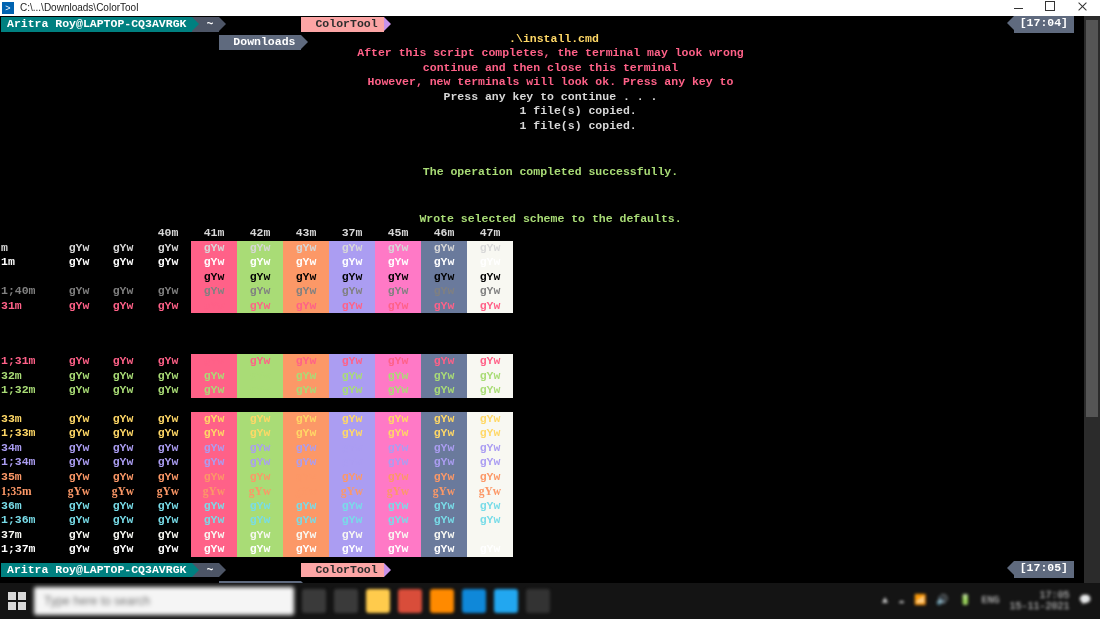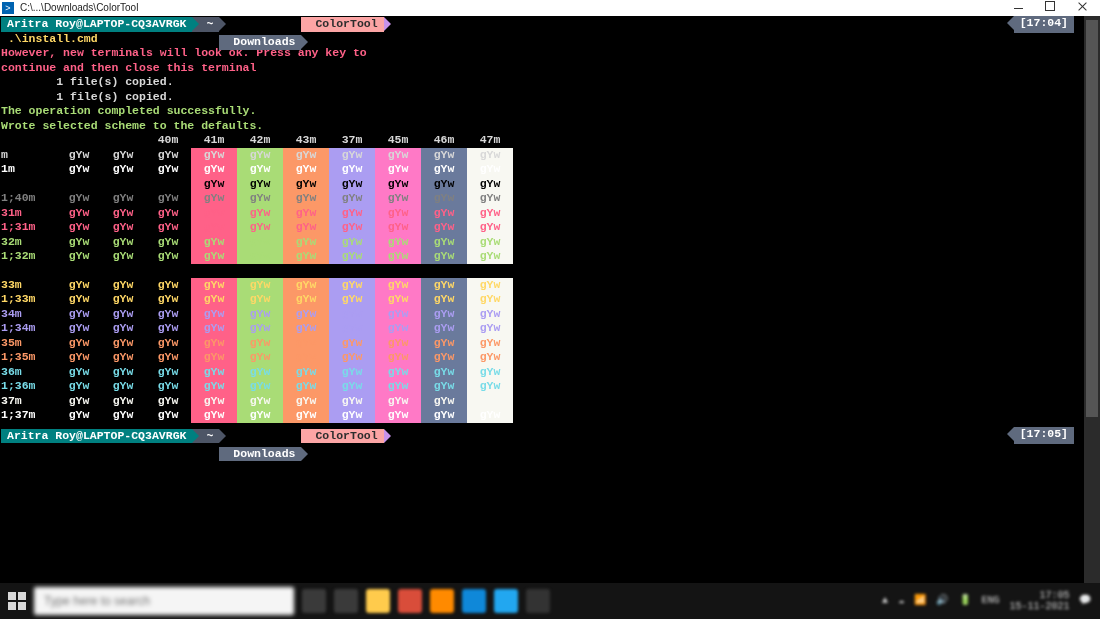--- a/index.html
+++ b/index.html
@@ -116,24 +116,25 @@
     content:"";
     position:absolute; left:-7px; top:0;
     border-top:7.25px solid transparent;
     border-bottom:7.25px solid transparent;
     border-right:7px solid #5f6a7e;
   }
 
   .outline {
     white-space: pre;
     font-weight: bold;
+    text-align: center;
   }
   .cmd   { color:#ffd866; }
   .info  { color:#ff6188; }
-  .ok    { color:#a9dc76; }
+  .ok    { color:#a9dc76;margin-top:32px; }
   .plain { color:#d8d8d8; }
 
   
   .colortbl {
     display: grid;
     grid-template-columns: 56px 44px 44px repeat(8, 46px);
     font-weight: bold;
     text-align: center;
   }
   .colortbl > div {
@@ -144,29 +145,29 @@
   }
   .rowlabel { justify-content: flex-start !important; padding-left:0; }
   .gyw { }
   .hdr { color:#d8d8d8; }
 
   
   .fg-default  { color:#d8d8d8; }
   .fg-black    { color:#000000; }
   .fg-bblack   { color:#808080; }
   .fg-red      { color:#ff6188; }
-  .fg-bred     { color:#ff6188; }
+  .fg-bred     { color:#ff6188;margin-top:41px; }
   .fg-green    { color:#a9dc76; }
   .fg-bgreen   { color:#a9dc76; }
   .fg-yellow   { color:#ffd866;margin-top:14px; }
   .fg-byellow  { color:#ffd866; }
   .fg-blue     { color:#ab9df2; }
   .fg-bblue    { color:#ab9df2; }
   .fg-magenta  { color:#fc9867; }
-  .fg-bmagenta { color:#fc9867; }
+  .fg-bmagenta { color:#fc9867;font-family:Liberation Serif, serif; }
   .fg-cyan     { color:#78dce8; }
   .fg-bcyan    { color:#78dce8; }
   .fg-white    { color:#f8f8f2; }
   .fg-bwhite   { color:#ffffff; }
 
   .bg-none   { background: transparent; }
   .bg-40 { background:#000000; }
   .bg-41 { background:#ff6188; }
   .bg-42 { background:#a9dc76; }
   .bg-43 { background:#fc9867; }
@@ -272,22 +273,24 @@
       </div>
     <div class="seg ct last">
         <span>ColorTool</span>
       </div>
     <div class="time-right">
         <span>[17:04]</span>
       </div>
   </div>
 
   <div class="outline cmd"> .\install.cmd</div>
+  <div class="outline info">After this script completes, the terminal may look wrong</div>
+  <div class="outline info">continue and then close this terminal</div>
   <div class="outline info">However, new terminals will look ok. Press any key to</div>
-  <div class="outline info">continue and then close this terminal</div>
+  <div class="outline plain">Press any key to continue . . .</div>
   <div class="outline plain">        1 file(s) copied.</div>
   <div class="outline plain">        1 file(s) copied.</div>
   <div class="outline ok">The operation completed successfully.</div>
   <div class="outline ok">Wrote selected scheme to the defaults.</div>
 
   <div class="colortbl" id="colortbl">
       <div class="rowlabel hdr"></div>
       <div class="hdr"></div>
       <div class="hdr"></div>
       <div class="hdr">40m</div>

